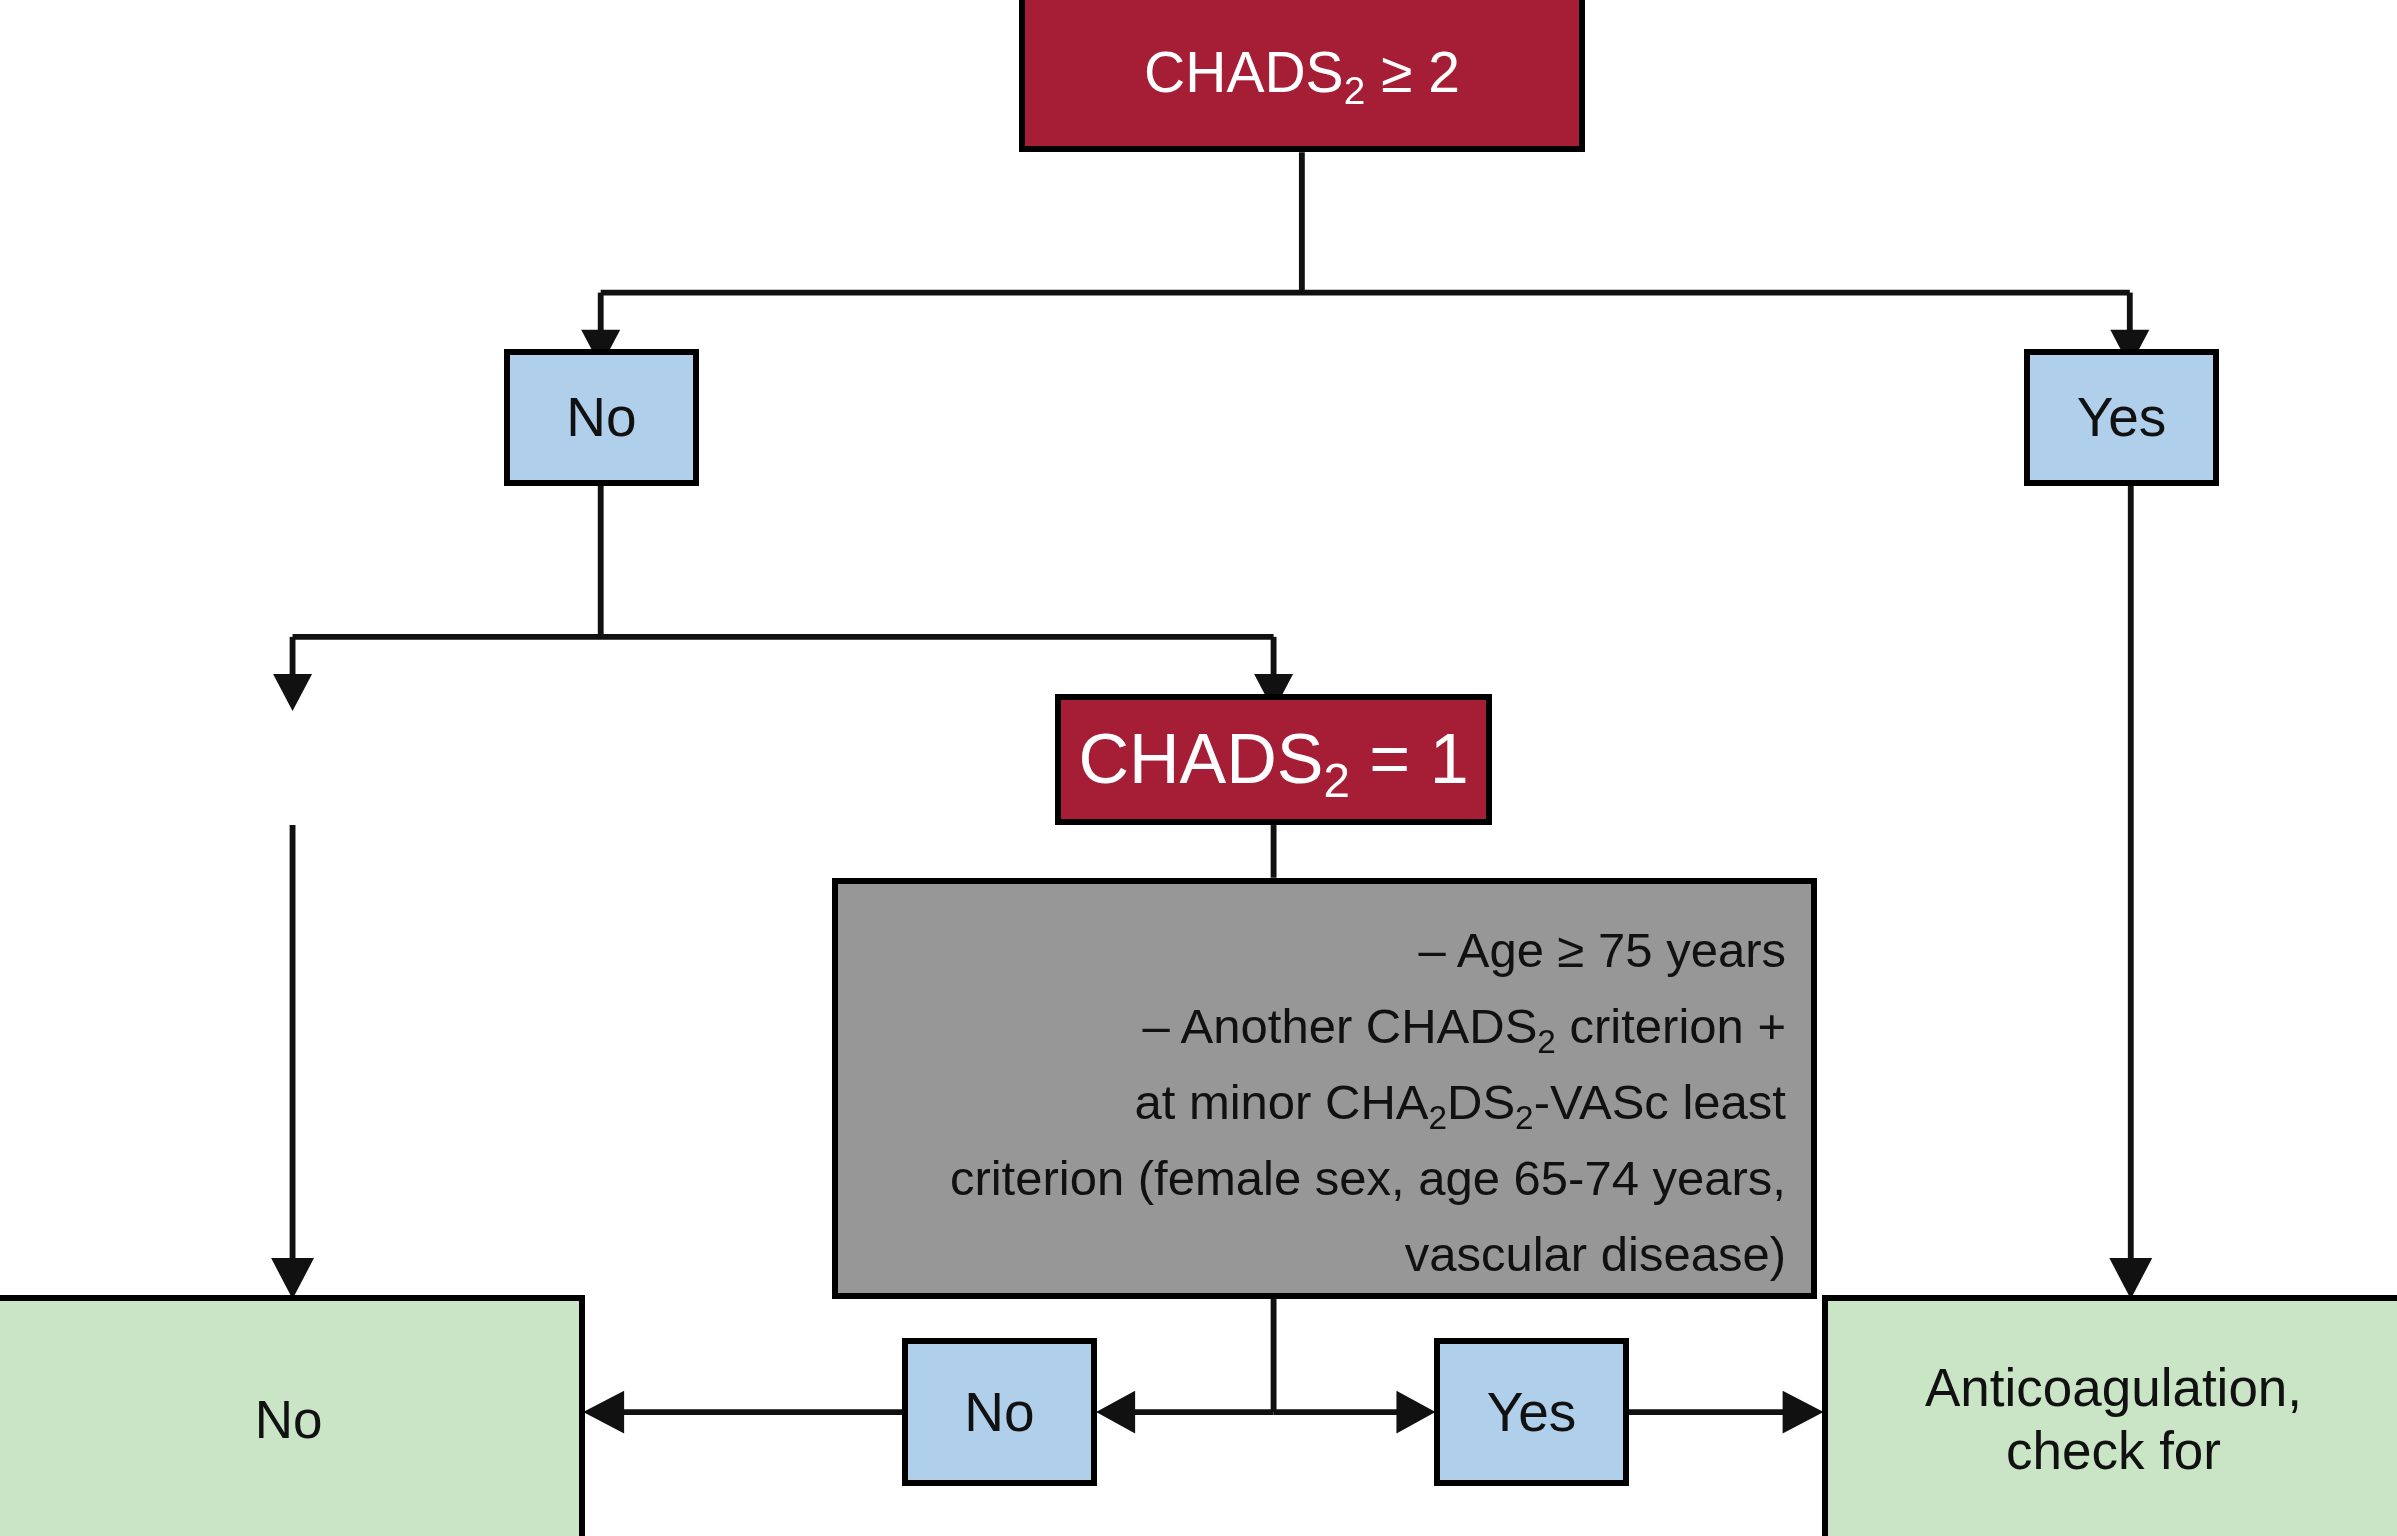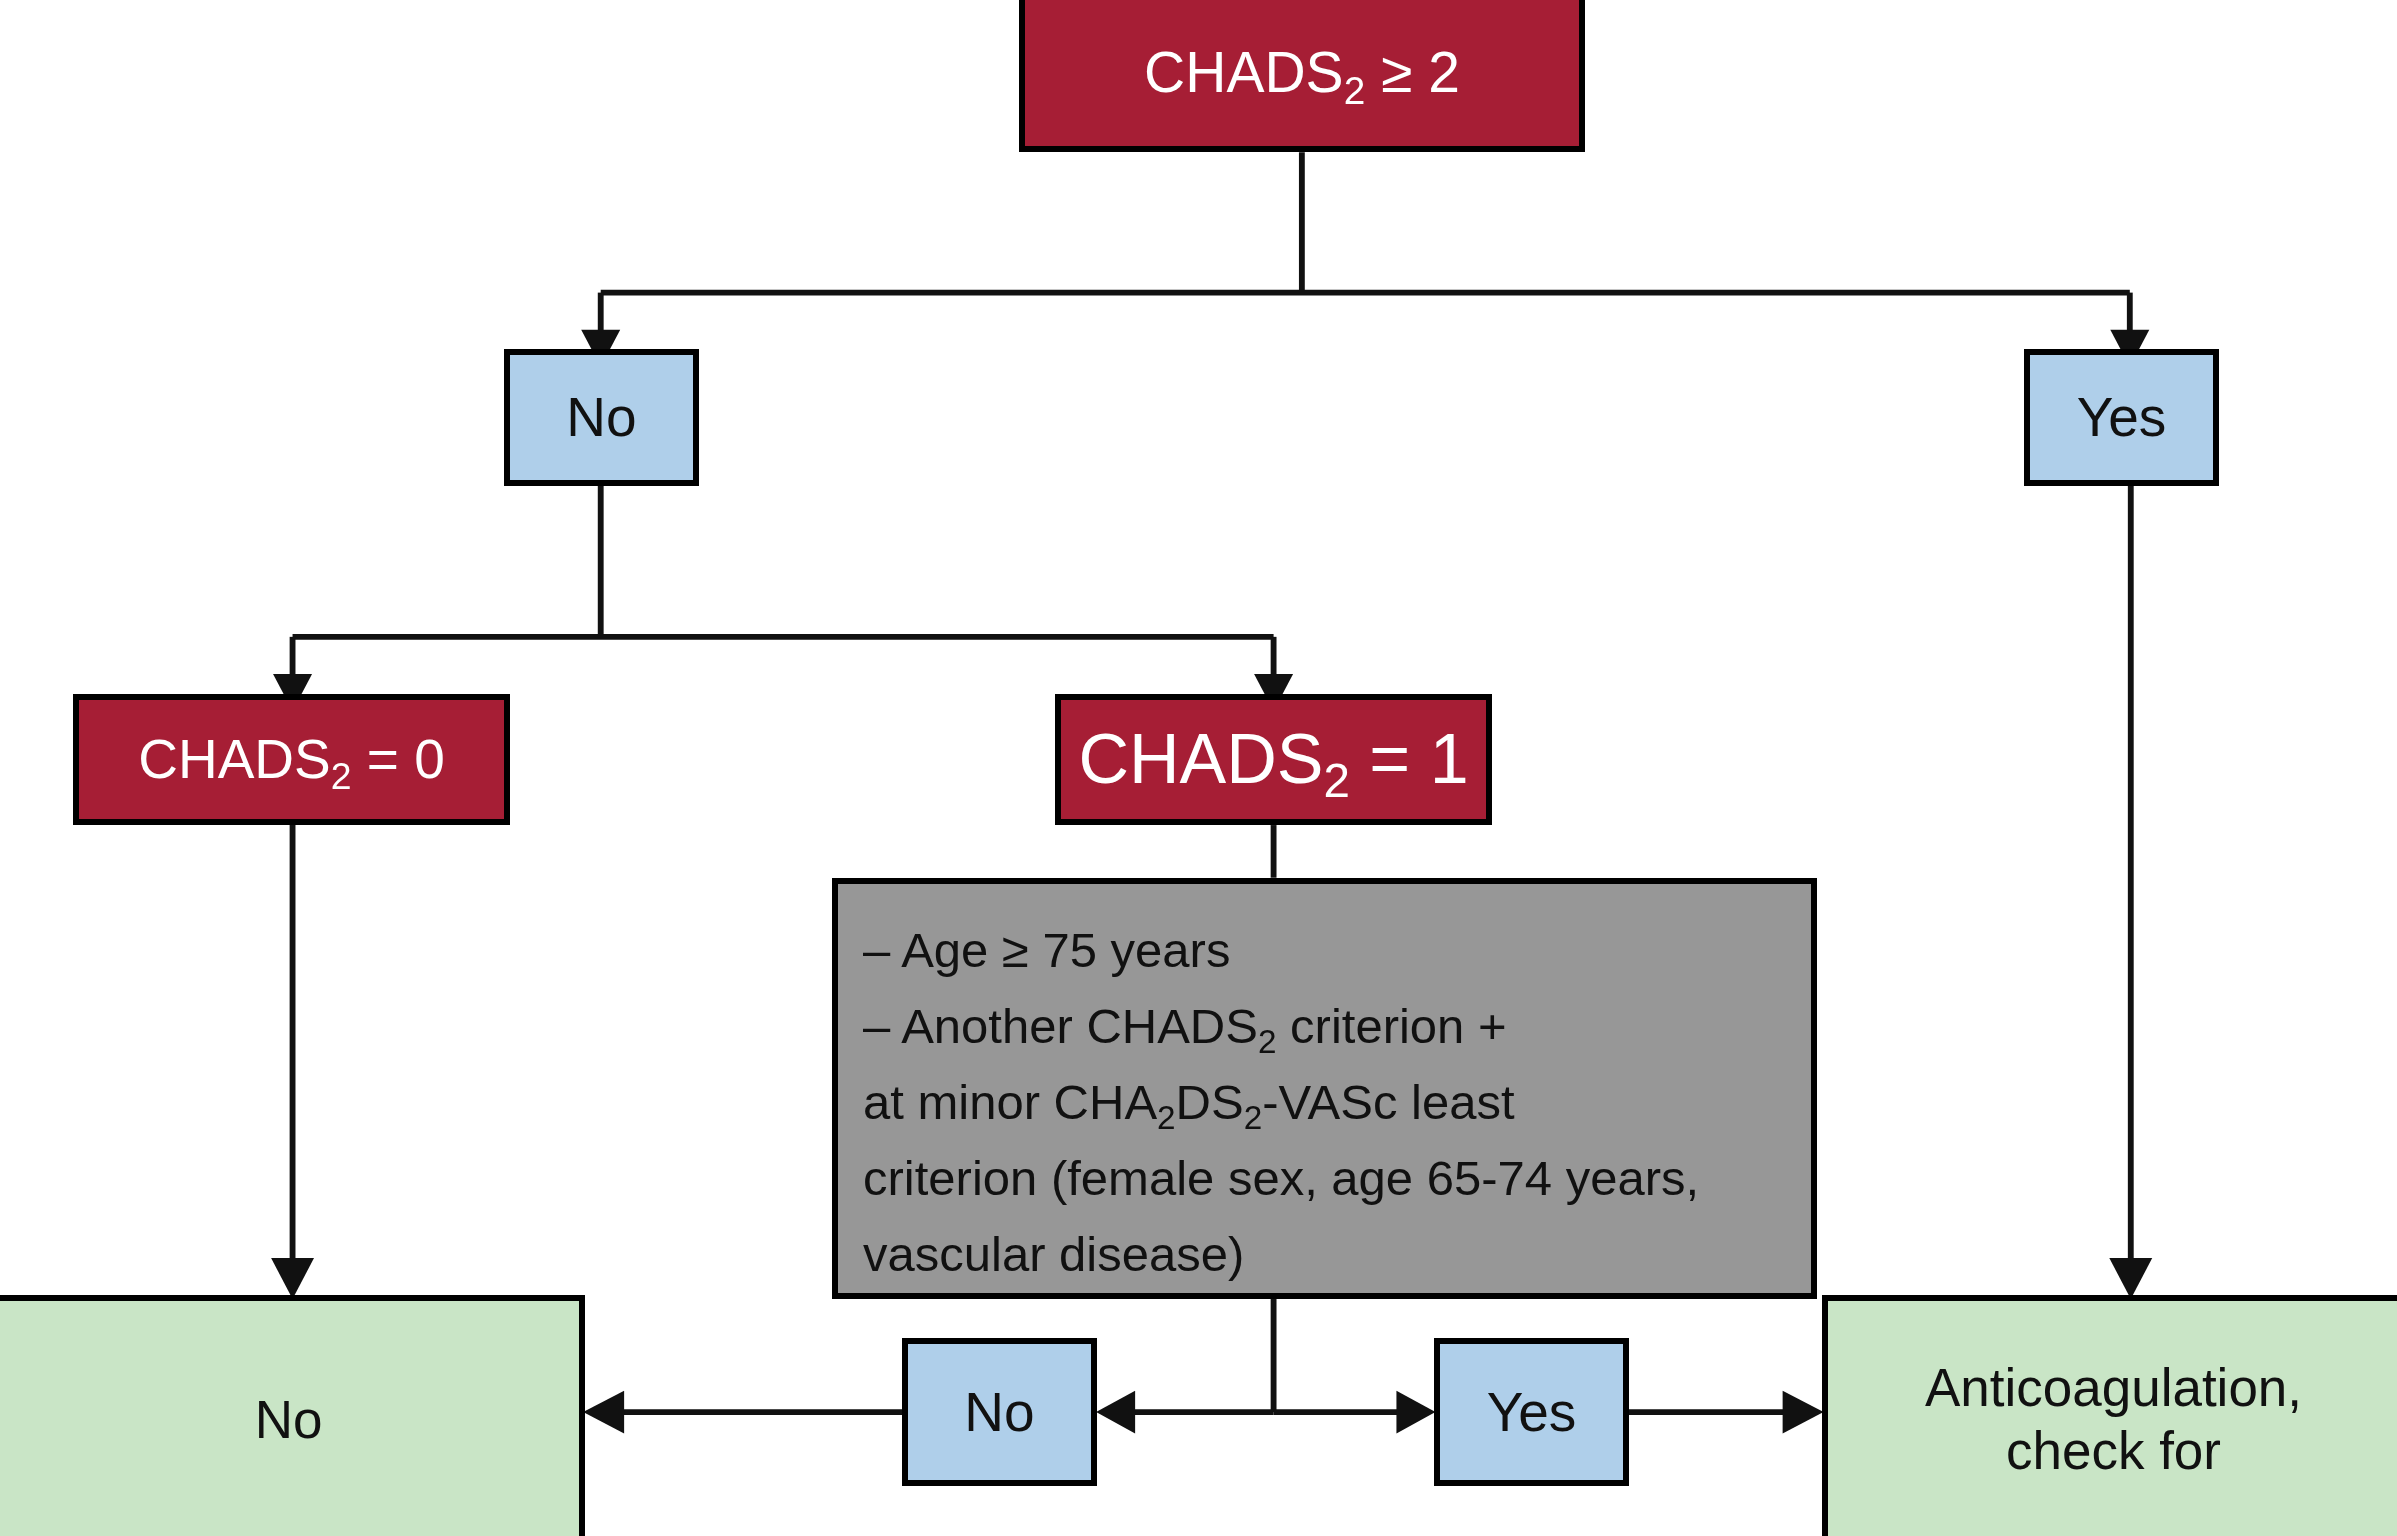--- a/index.html
+++ b/index.html
@@ -46,21 +46,21 @@
     color: #111111;
   }
   .node.green {
     background: #C9E5C6;
     color: #111111;
   }
   .node.gray {
     background: #979797;
     color: #111111;
     display: block;
-    text-align: left;
+    text-align: right;
     padding: 29px 25px 25px 25px;
     line-height: 1.55;
   }
   .lbl { display: block; }
   .lbl-line { display: block; }
   sub {
     font-size: 0.68em;
     vertical-align: baseline;
     position: relative;
     bottom: -0.30em;
@@ -151,23 +151,20 @@
   </div>
 
   <div class="node blue" id="node-no-top">
     <span class="lbl">No</span>
   </div>
 
   <div class="node blue" id="node-yes-top">
     <span class="lbl">Yes</span>
   </div>
 
-  <div class="node red" id="node-chads0">
-    <span class="lbl"><span>CHADS</span><sub>2</sub><span> = 0</span></span>
-  </div>
 
   <div class="node red" id="node-chads1">
     <span class="lbl"><span>CHADS</span><sub>2</sub><span> = 1</span></span>
   </div>
 
   <div class="node gray" id="node-criteria">
     <span class="lbl-line">– Age ≥ 75 years</span>
     <span class="lbl-line"><span>– Another CHADS</span><sub>2</sub><span> criterion +</span></span>
     <span class="lbl-line"><span>at minor CHA</span><sub>2</sub><span>DS</span><sub>2</sub><span>-VASc  least</span></span>
     <span class="lbl-line">criterion (female sex, age 65-74 years,</span>

